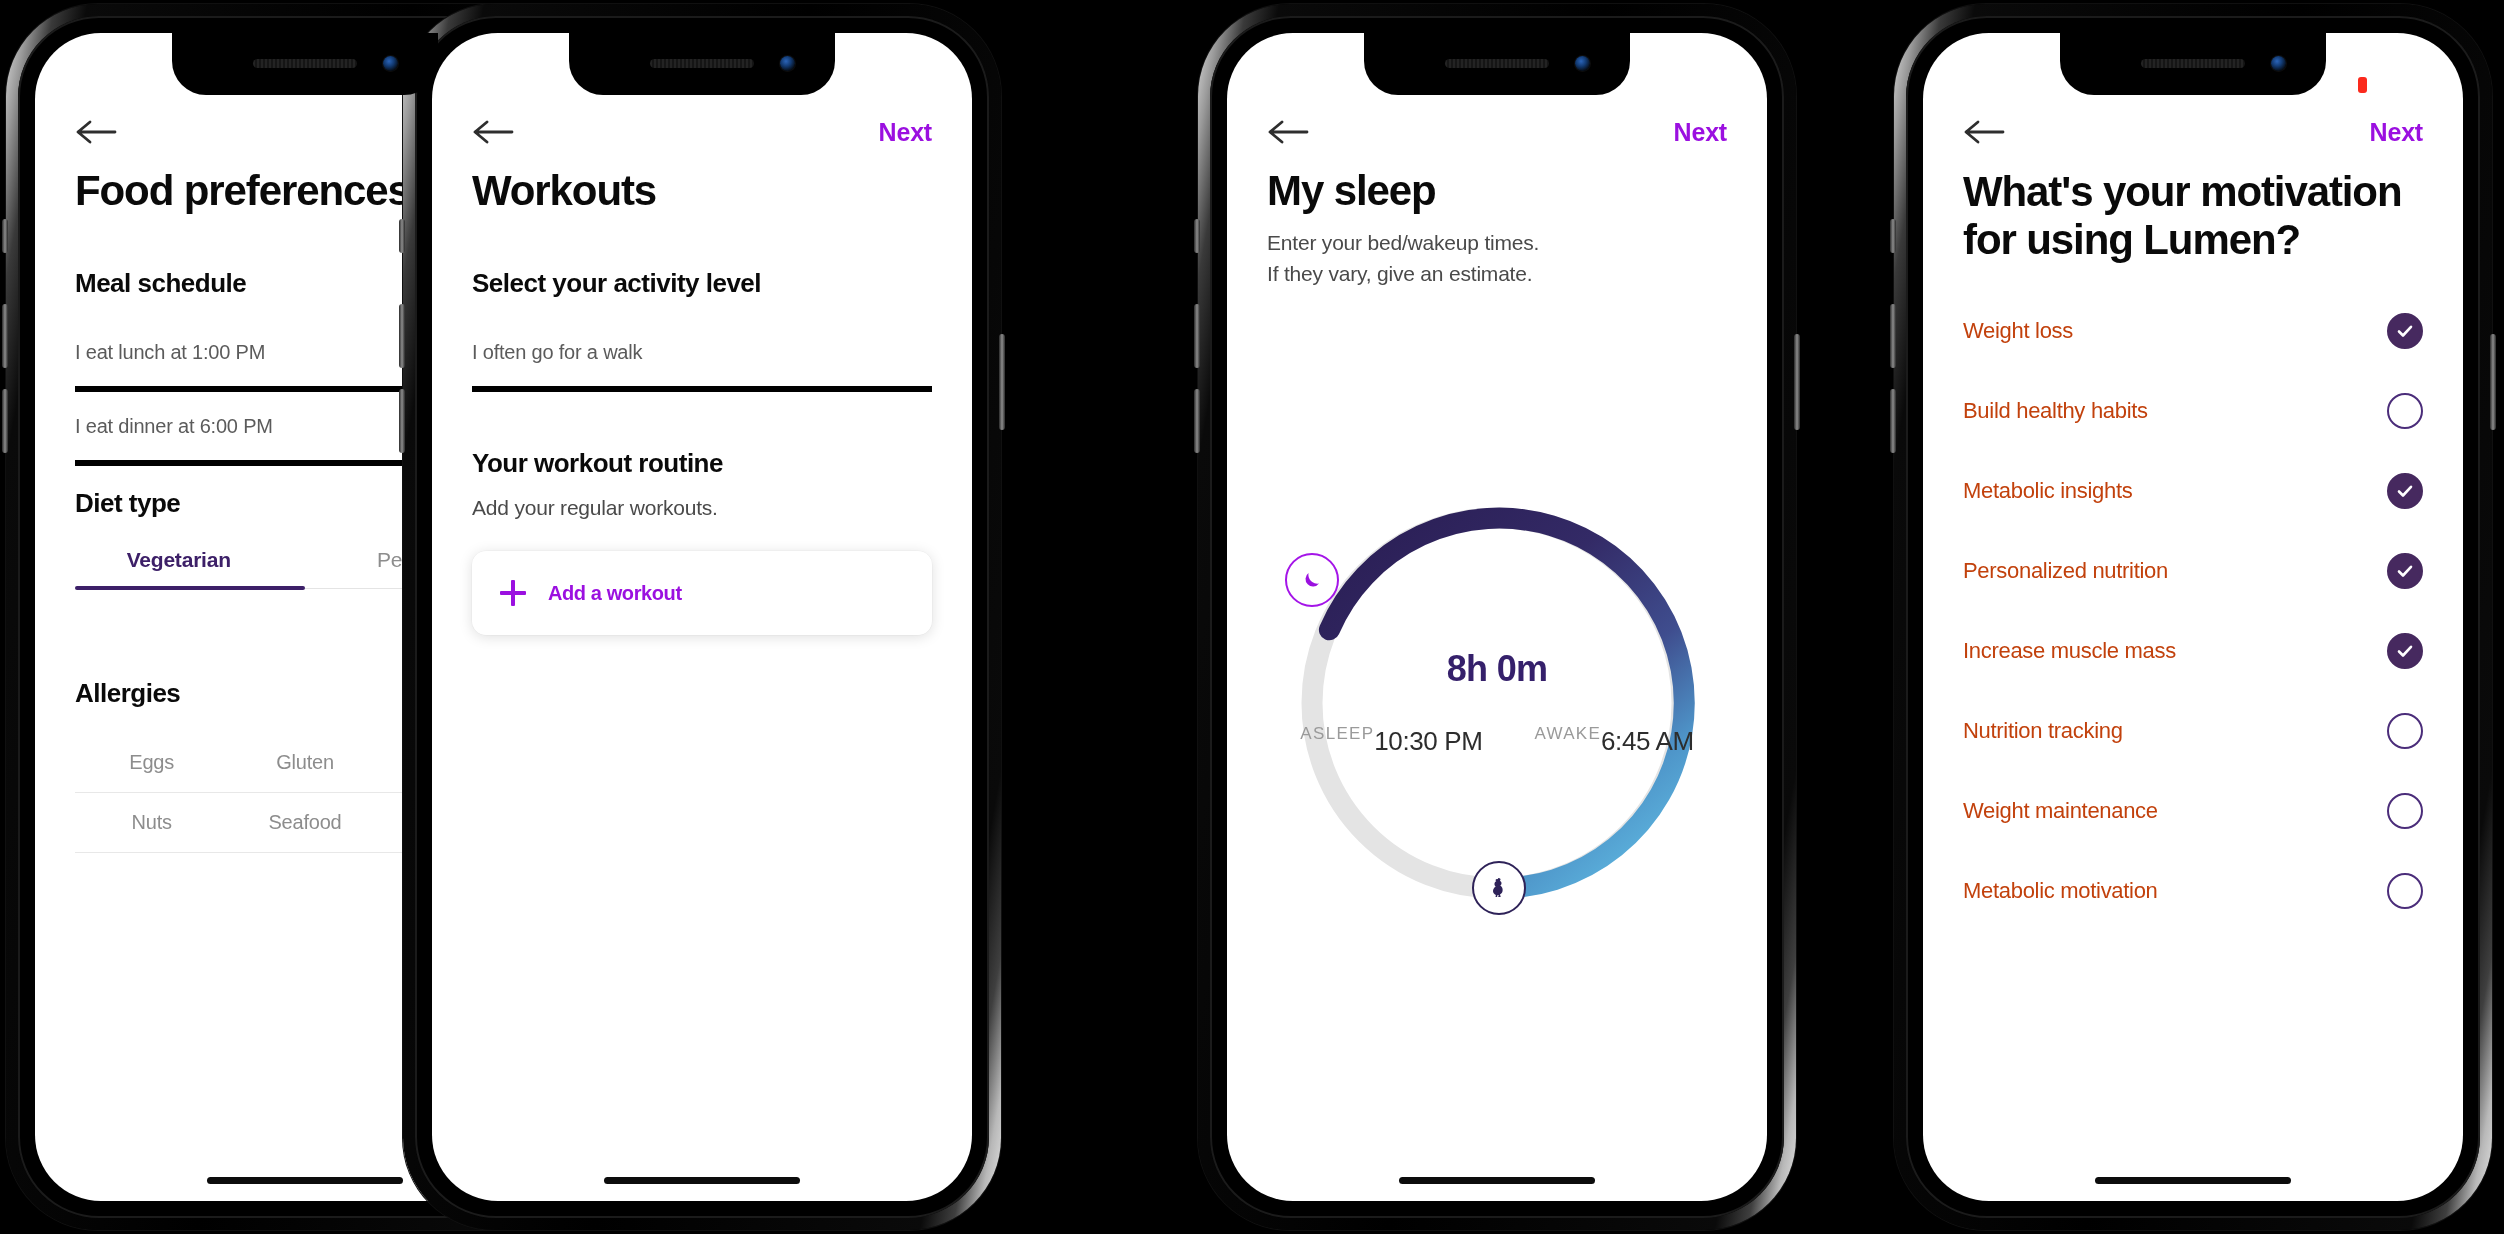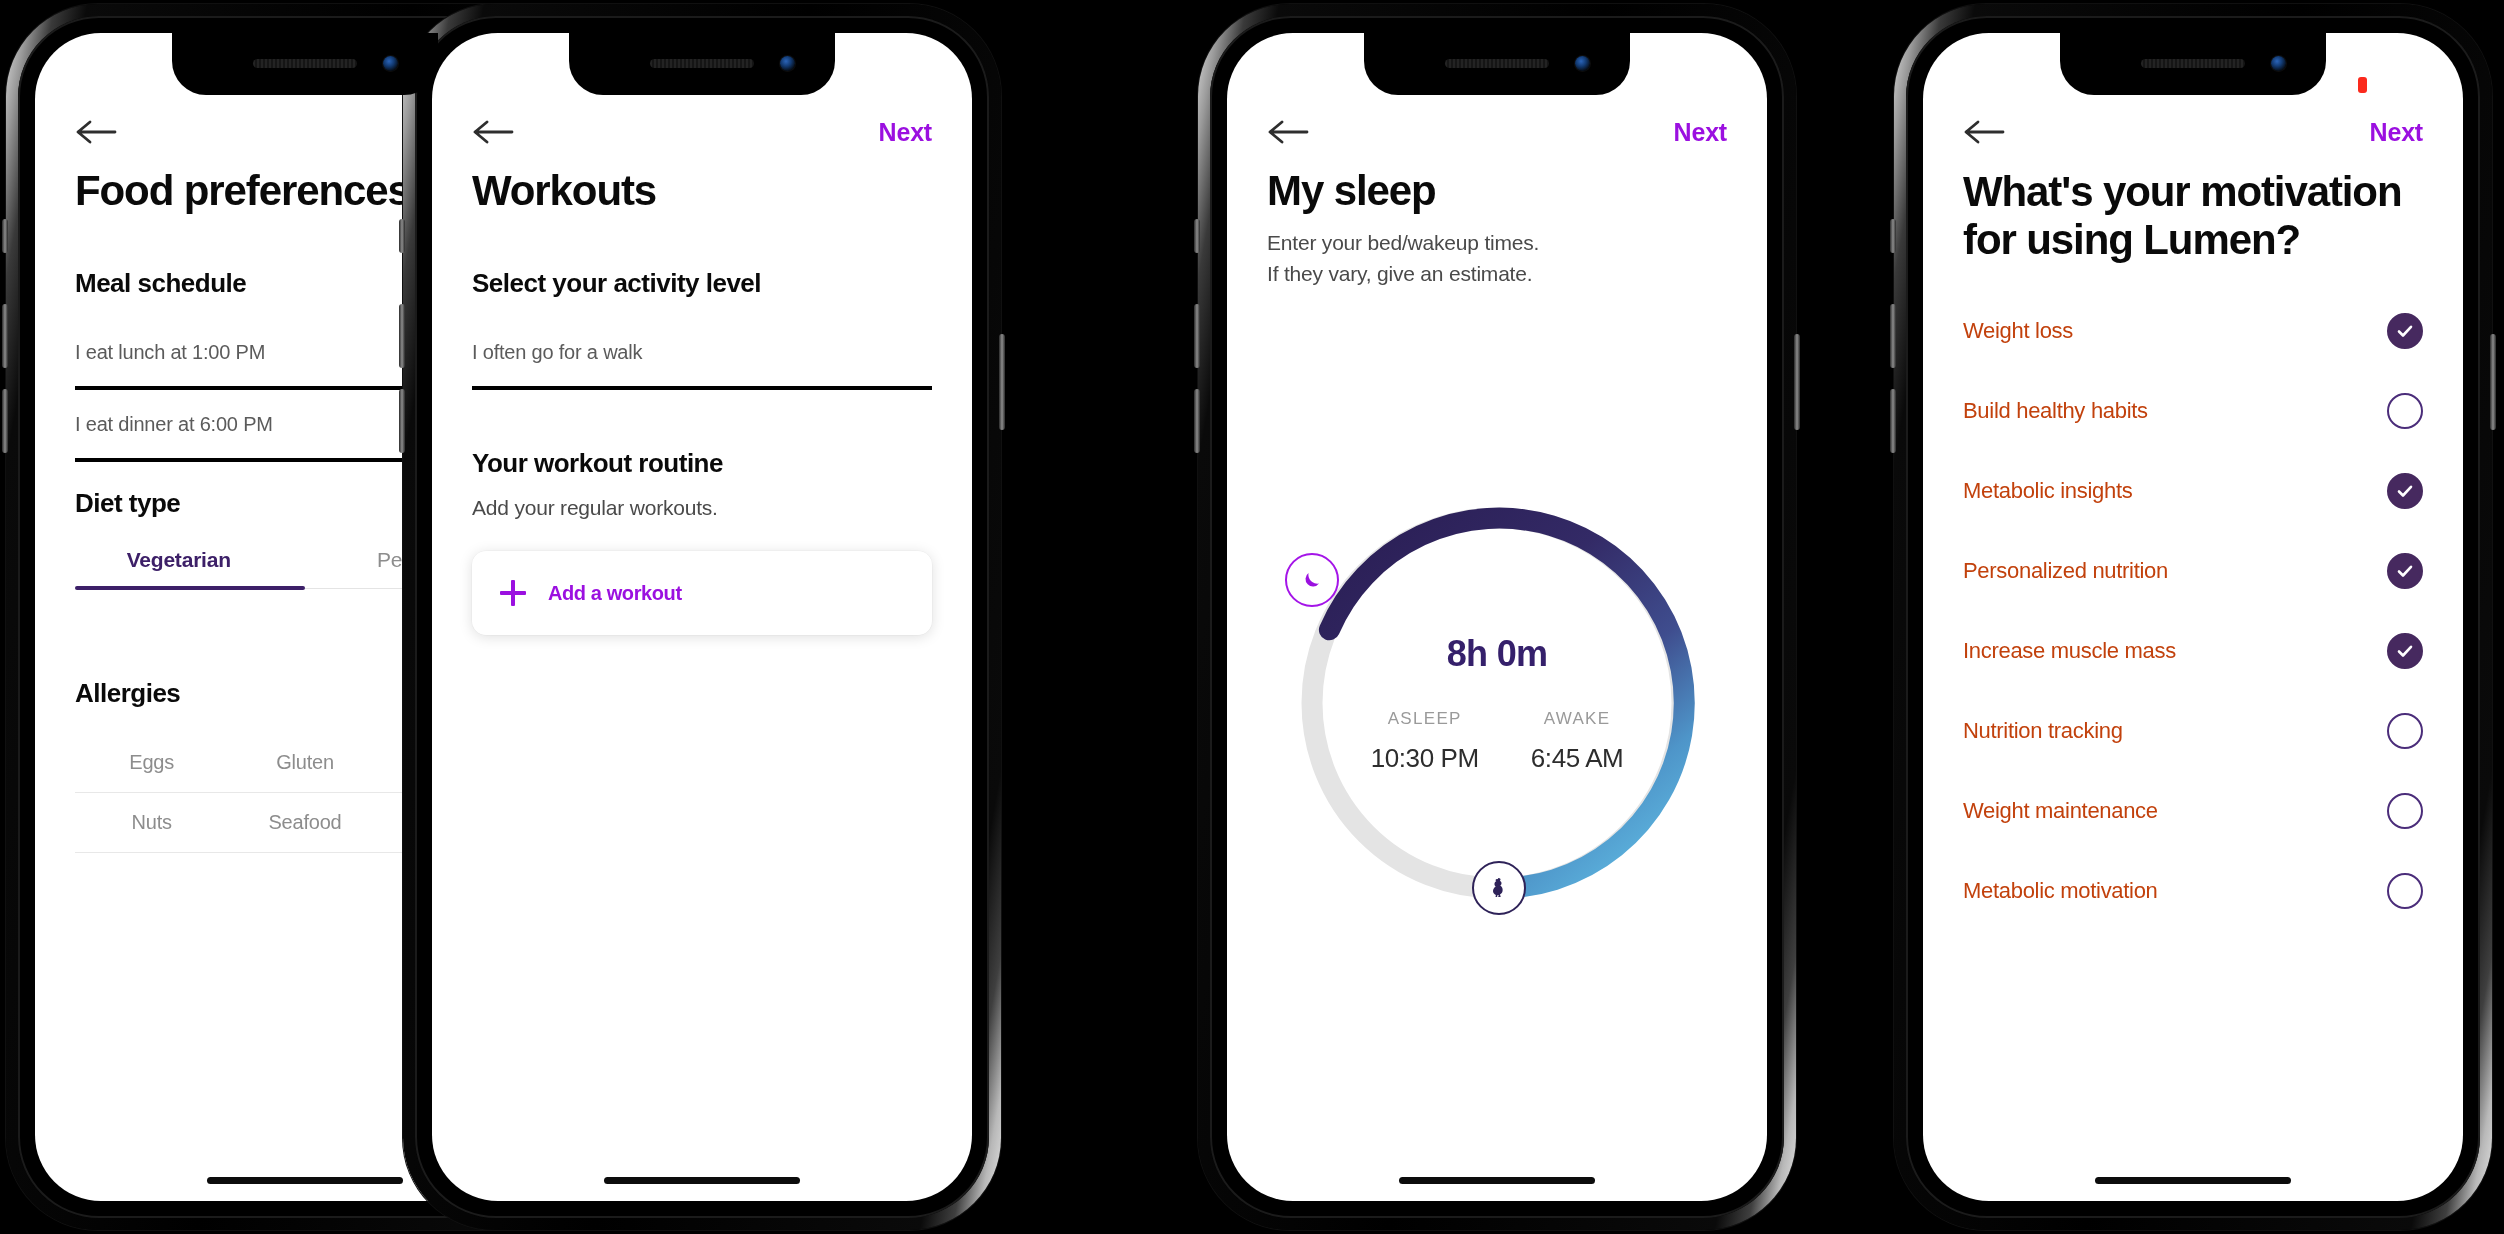--- a/index.html
+++ b/index.html
@@ -73,21 +73,21 @@
   .h2{
     font-size:26px;font-weight:700;color:#0a0a0a;letter-spacing:-0.5px;
   }
   .row-txt{
     font-size:20px;color:#5b5b5b;letter-spacing:-0.2px;
   }
 
   
   .p1-sec{position:absolute;left:40px;right:40px;}
   .meal-row{
-    height:68px;display:flex;align-items:center;border-bottom:4px solid #000000;
+    height:68px;display:flex;align-items:center;border-bottom:6px solid #000000;
     cursor:pointer;
   }
   .tabs{display:flex;border-bottom:1px solid #e4e4e4;position:relative;gap:45px;}
   .tab{
     flex:1;text-align:center;padding:10px 0 16px;font-size:21px;color:#8d8d8d;
     cursor:pointer;letter-spacing:-0.2px;
   }
   .tab.active{color:#3d2068;font-weight:700;}
   .tab-underline{
     position:absolute;bottom:-2px;left:0;width:50%;height:4px;background:#3d2068;border-radius:2px;
@@ -120,21 +120,21 @@
 
   
   .ring-wrap{position:absolute;left:50%;transform:translateX(-50%);top:470px;width:400px;height:400px;}
   .ring-center{
     position:absolute;left:0;right:0;top:0;bottom:0;
     display:flex;flex-direction:column;align-items:center;justify-content:center;
     pointer-events:none;
   }
   .dur{font-size:36px;font-weight:700;color:#35206b;letter-spacing:-0.7px;margin-bottom:34px;}
   .times{display:flex;gap:52px;}
-  .tcol{display:flex;flex-direction:column;align-items:center;justify-content:center;}
+  .tcol{display:flex;flex-direction:row;align-items:center;justify-content:center;}
   .tlab{font-size:17px;color:#9a9a9a;letter-spacing:1.3px;margin-bottom:14px;}
   .tval{font-size:26px;color:#2d2d2d;letter-spacing:-0.4px;}
   .handle{
     position:absolute;width:50px;height:50px;border-radius:50%;background:#fff;
     display:flex;align-items:center;justify-content:center;cursor:grab;z-index:5;
   }
   .handle.moon{border:2.5px solid #a414e8;left:-12px;top:50px;}
   .handle.wake{border:2.5px solid #2e2258;left:175px;top:358px;}
 
   

